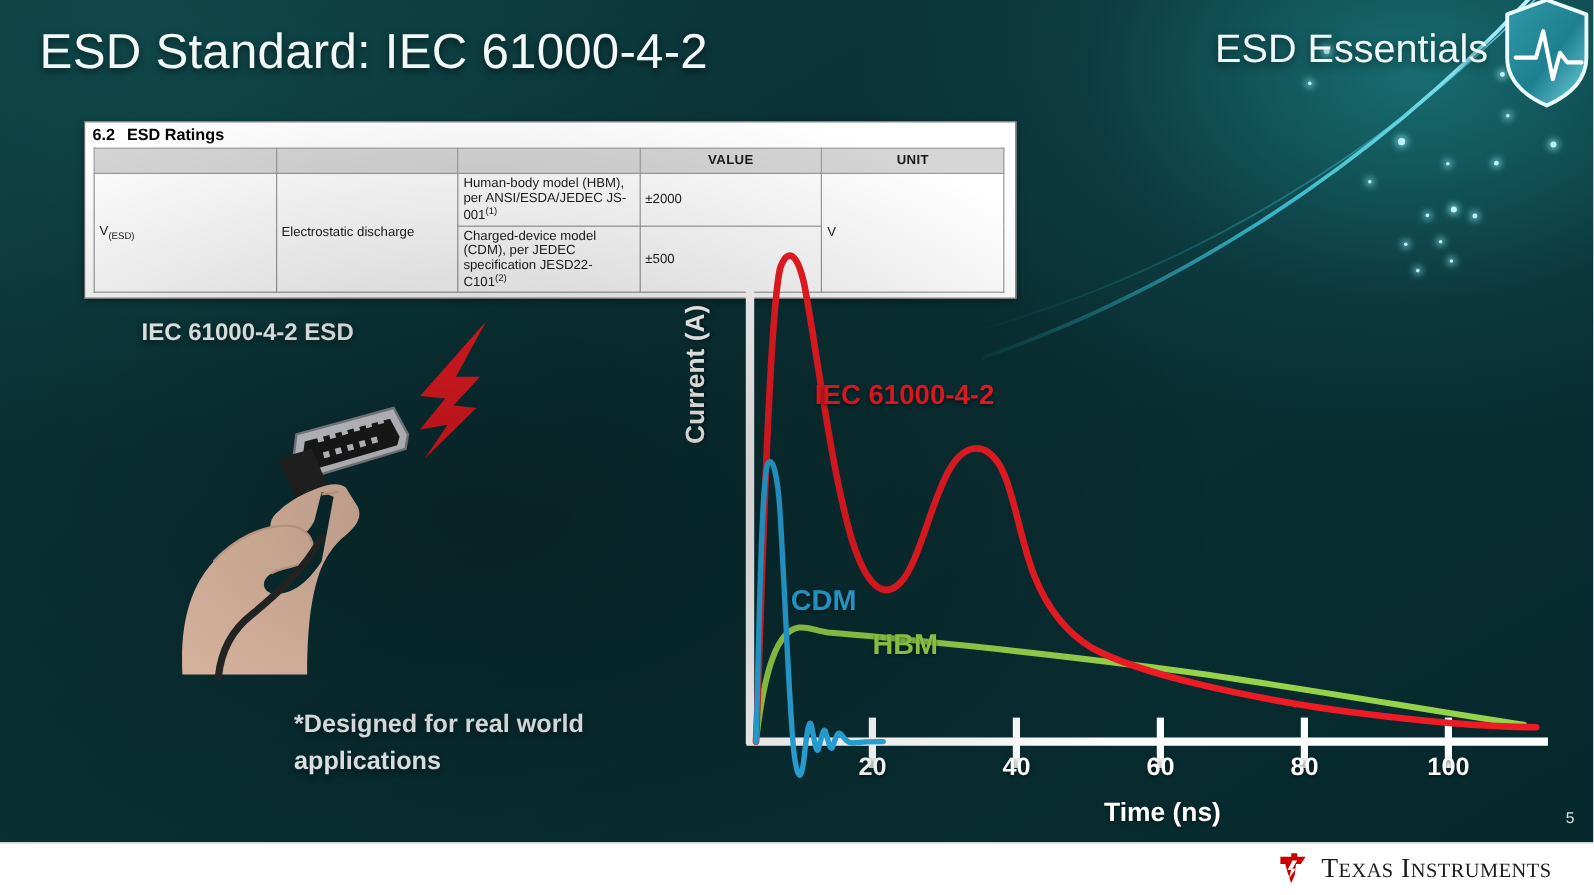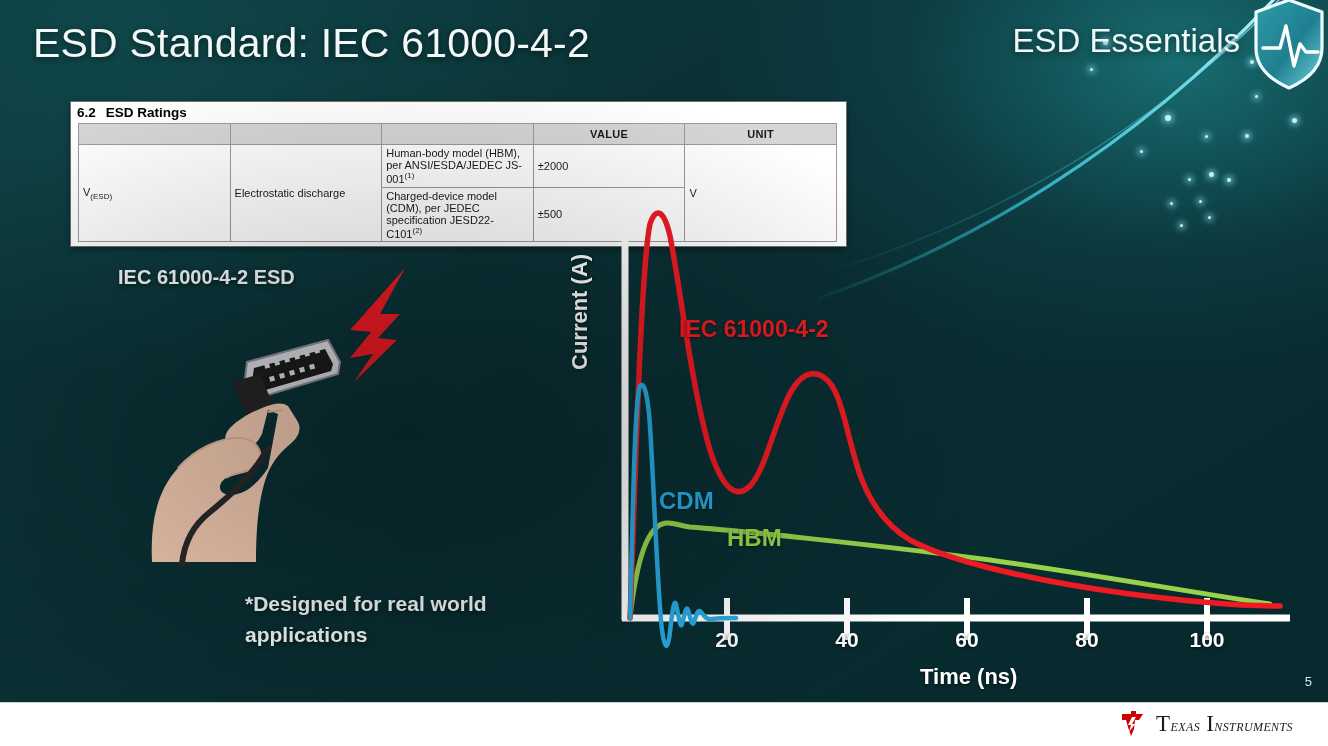--- a/index.html
+++ b/index.html
@@ -179,21 +179,21 @@
     position: absolute; right: 35px; top: 6px;
     display: flex; align-items: center; gap: 9px;
   }
   #ti-wordmark {
     font-family: "Liberation Serif", serif;
     font-size: 23px;
     color: #1b1b1b;
     letter-spacing: 0.4px;
     white-space: nowrap;
   }
-  #ti-wordmark .sc { font-size: 12px; font-style: italic; }
+  #ti-wordmark .sc { font-size: 17px; }
 </style>
 </head>
 <body>
 
 <div id="slide">
 
   <div id="canvas">
 
     <svg class="sweep" style="right:-10px; top:-20px; width:520px; height:330px;" viewBox="0 0 520 330">
       <defs>

